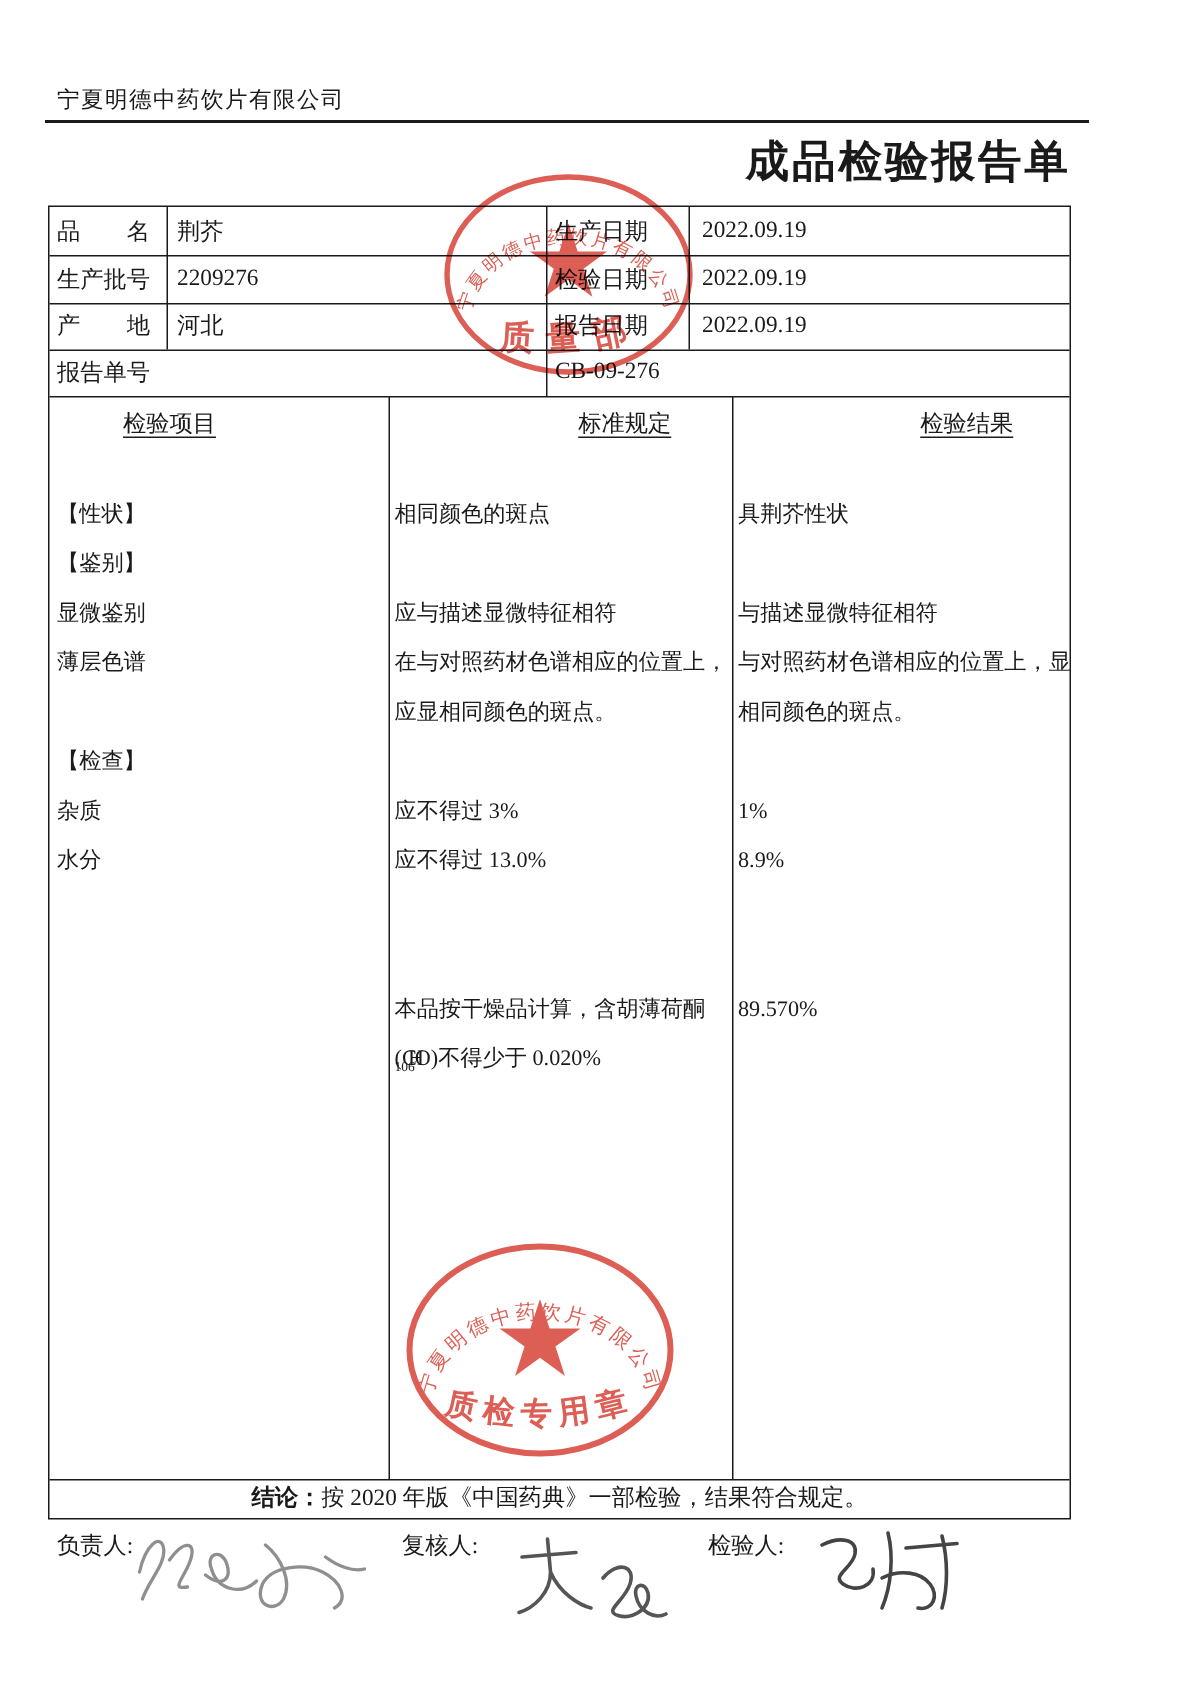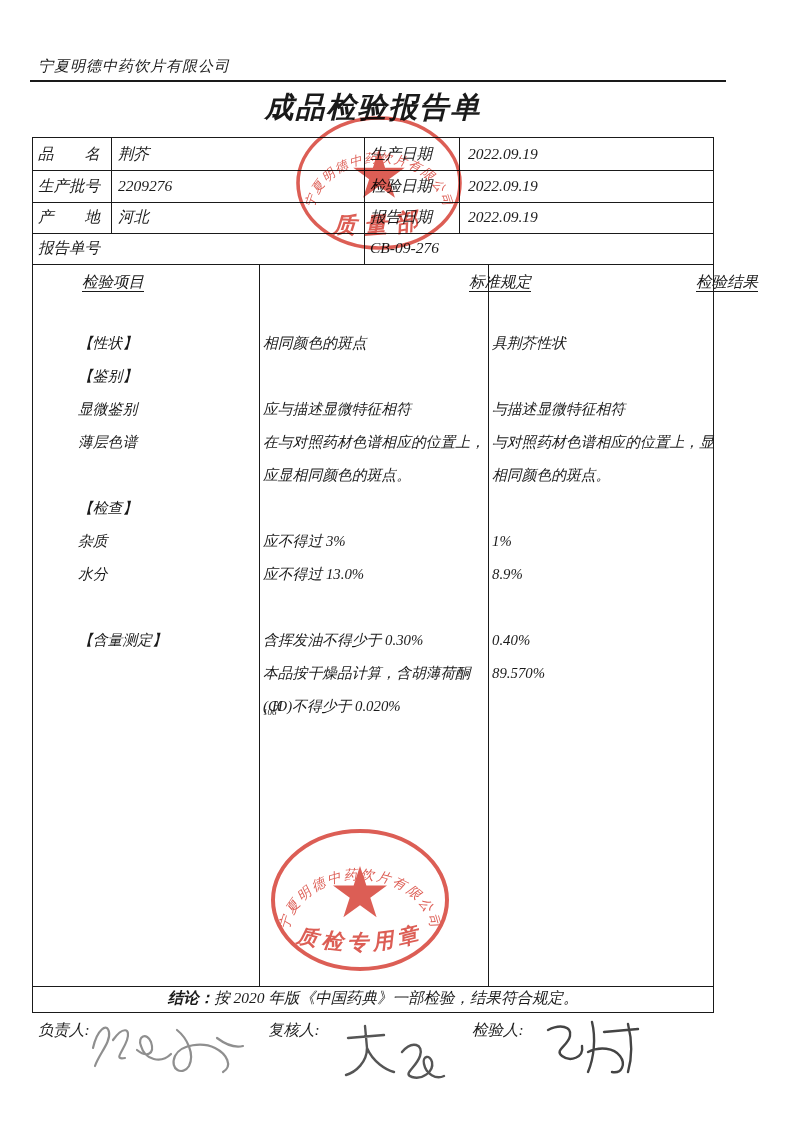--- a/index.html
+++ b/index.html
@@ -1,41 +1,41 @@
 <!DOCTYPE html>
 <html style="--stamp-red: #d8473d;"><head>
 <meta charset="utf-8">
 <style>
   html,body{margin:0;padding:0;background:#ffffff;}
   .page{
     position:relative;width:800px;height:1131px;background:#ffffff;overflow:hidden;
-    font-family:"Liberation Serif","DejaVu Serif",serif;color:#1a1a1a;font-style:italic;
+    font-family:"Liberation Serif","DejaVu Serif",serif;color:#1a1a1a;
   }
   
   .hdr-company{position:absolute;left:38px;top:57px;font-size:15px;letter-spacing:1px;}
   .hdr-code{position:absolute;right:80px;top:58px;font-size:14px;letter-spacing:.5px;}
   .hdr-rule{position:absolute;left:30px;top:80px;width:696px;height:2px;background:#1a1a1a;}
-  .title{position:absolute;left:32px;top:88px;width:682px;text-align:center;
+  .title{position:absolute;left:32px;top:88px;width:682px;text-align:right;
          font-size:29px;font-weight:bold;letter-spacing:2px;}
   
   .tbl{position:absolute;left:32px;top:137px;width:682px;height:876px;
        border:1.6px solid #1a1a1a;box-sizing:border-box;}
   .hl,.vl{position:absolute;background:#1a1a1a;}
   .hl{height:1.3px;left:0;width:100%;}
   .vl{width:1.3px;}
   
   .cell{position:absolute;height:32px;display:flex;align-items:center;font-size:15.5px;white-space:nowrap;}
   .lbl2{justify-content:space-between;width:62px;}
   
   .colhdr{position:absolute;top:272px;font-size:15.5px;margin-left:44px;}
   .colhdr span{text-decoration:underline;text-underline-offset:4px;}
-  .chc{display:block;text-align:right;}
+  .chc{display:block;text-align:center;}
   .line{position:absolute;left:0;top:0;width:800px;height:18px;font-size:14.8px;}
   .line span{position:absolute;white-space:nowrap;line-height:18px;}
-  .c1{left:38px;margin-left:40px;}
+  .c1{left:38px;}
   .c2{left:263px;}
   .c3{left:492px;}
   sub{font-size:9px;}
   
   .conclusion{position:absolute;left:32px;top:988px;width:682px;text-align:center;font-size:15.5px;}
   .conclusion b{font-weight:bold;}
   .signrow{position:absolute;top:1020px;font-size:15.5px;}
   .sig{position:absolute;}
   .sig path{fill:none;stroke-linecap:round;stroke-linejoin:round;}
   
@@ -131,25 +131,20 @@
   <div class="line" style="top:532px">
     <span class="c1">杂质</span>
       <span class="c2">应不得过 3%</span>
       <span class="c3">1%</span>
   </div>
   <div class="line" style="top:565px">
     <span class="c1">水分</span>
       <span class="c2">应不得过 13.0%</span>
       <span class="c3">8.9%</span>
   </div>
-  <div class="line" style="top:631px">
-    <span class="c1">【含量测定】</span>
-      <span class="c2">含挥发油不得少于 0.30%</span>
-      <span class="c3">0.40%</span>
-  </div>
   <div class="line" style="top:664px">
     <span class="c1"></span>
       <span class="c2">本品按干燥品计算，含胡薄荷酮</span>
       <span class="c3">89.570%</span>
   </div>
   <div class="line" style="top:697px">
     <span class="c2"><span>(C</span><sub>10</sub><span>H</span><sub>6</sub><span>O)不得少于 0.020%</span></span>
   </div>
 
   <div class="conclusion">

